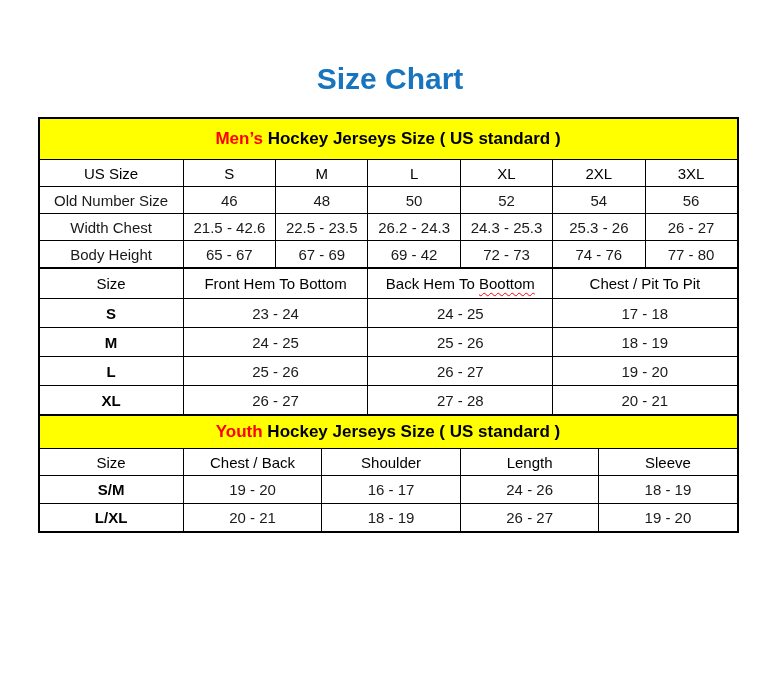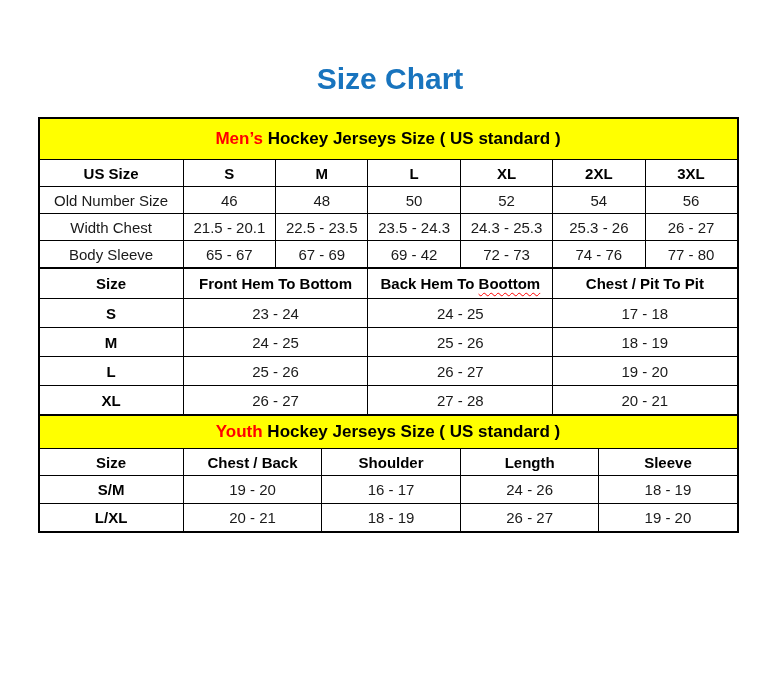--- a/index.html
+++ b/index.html
@@ -37,21 +37,21 @@
   tr.band td {
     background: #FFFF00;
     font-weight: bold;
     font-size: 17px;
     height: 39px;
     color: #000;
   }
   tr.band .band-prefix { color: #FF0000; }
   .t-men  tr.band td { height: 40px; }
   .t-youth tr.band td { height: 32px; }
-  th { font-weight: bold; color: #000; }
+  th { font-weight: normal; color: #000; }
   .t-men th { height: 26px; }
   .t-men td.val, .t-men td.rowlabel { height: 26px; }
   .t-men td.rowlabel { font-weight: normal; }
   .t-women th { height: 29px; }
   .t-women td, .t-women th.rowlabel { height: 28px; }
   .t-youth th { height: 26px; }
   .t-youth td, .t-youth th.rowlabel { height: 27px; }
   th.rowlabel { font-weight: bold; }
   .squiggle {
     text-decoration: underline wavy #FF0000;
@@ -94,29 +94,29 @@
       <td class="rowlabel">Old Number Size</td>
       <td class="val">46</td>
       <td class="val">48</td>
       <td class="val">50</td>
       <td class="val">52</td>
       <td class="val">54</td>
       <td class="val">56</td>
     </tr>
     <tr>
       <td class="rowlabel">Width Chest</td>
-      <td class="val">21.5 - 20.1</td>
+      <td class="val">21.5 - 42.6</td>
       <td class="val">22.5 - 23.5</td>
-      <td class="val">23.5 - 24.3</td>
+      <td class="val">26.2 - 24.3</td>
       <td class="val">24.3 - 25.3</td>
       <td class="val">25.3 - 26</td>
       <td class="val">26 - 27</td>
     </tr>
     <tr>
-      <td class="rowlabel">Body Sleeve</td>
+      <td class="rowlabel">Body Height</td>
       <td class="val">65 - 67</td>
       <td class="val">67 - 69</td>
       <td class="val">69 - 42</td>
       <td class="val">72 - 73</td>
       <td class="val">74 - 76</td>
       <td class="val">77 - 80</td>
     </tr>
   </tbody>
     </table>
 

